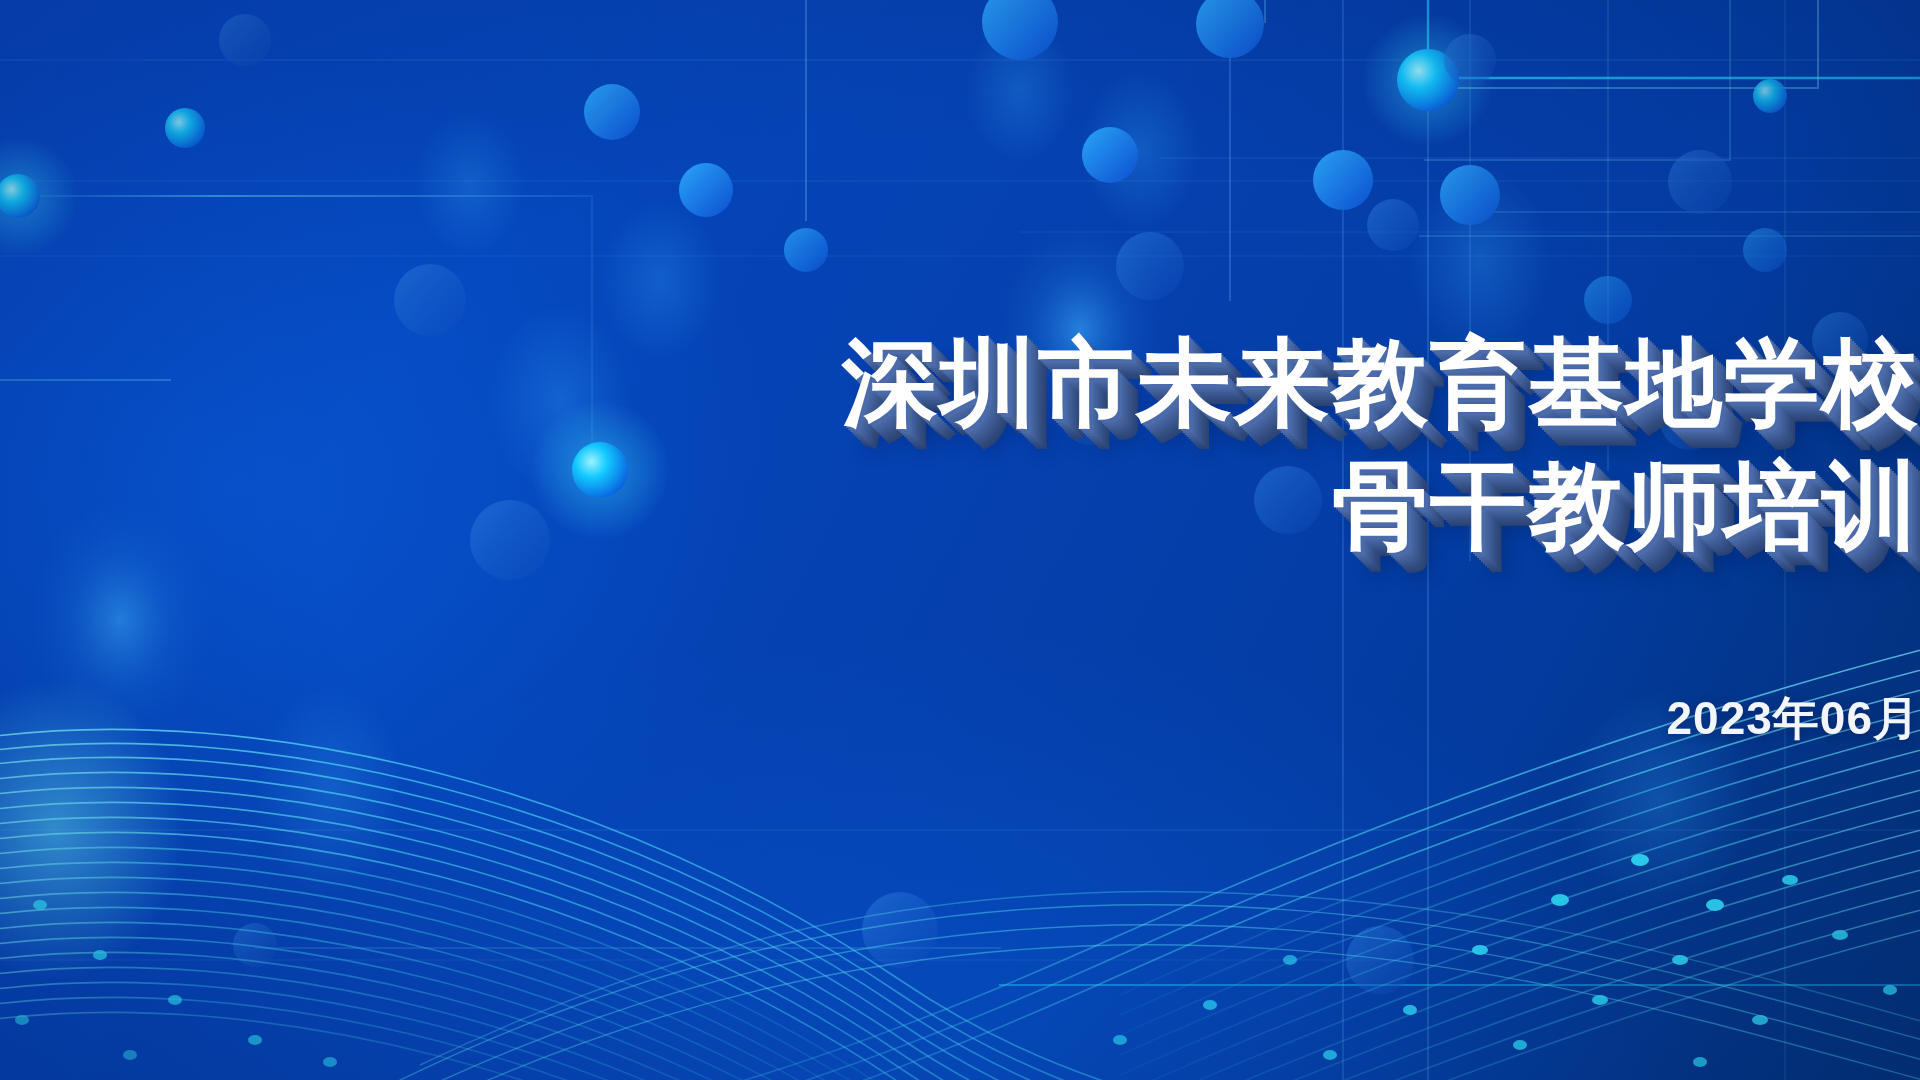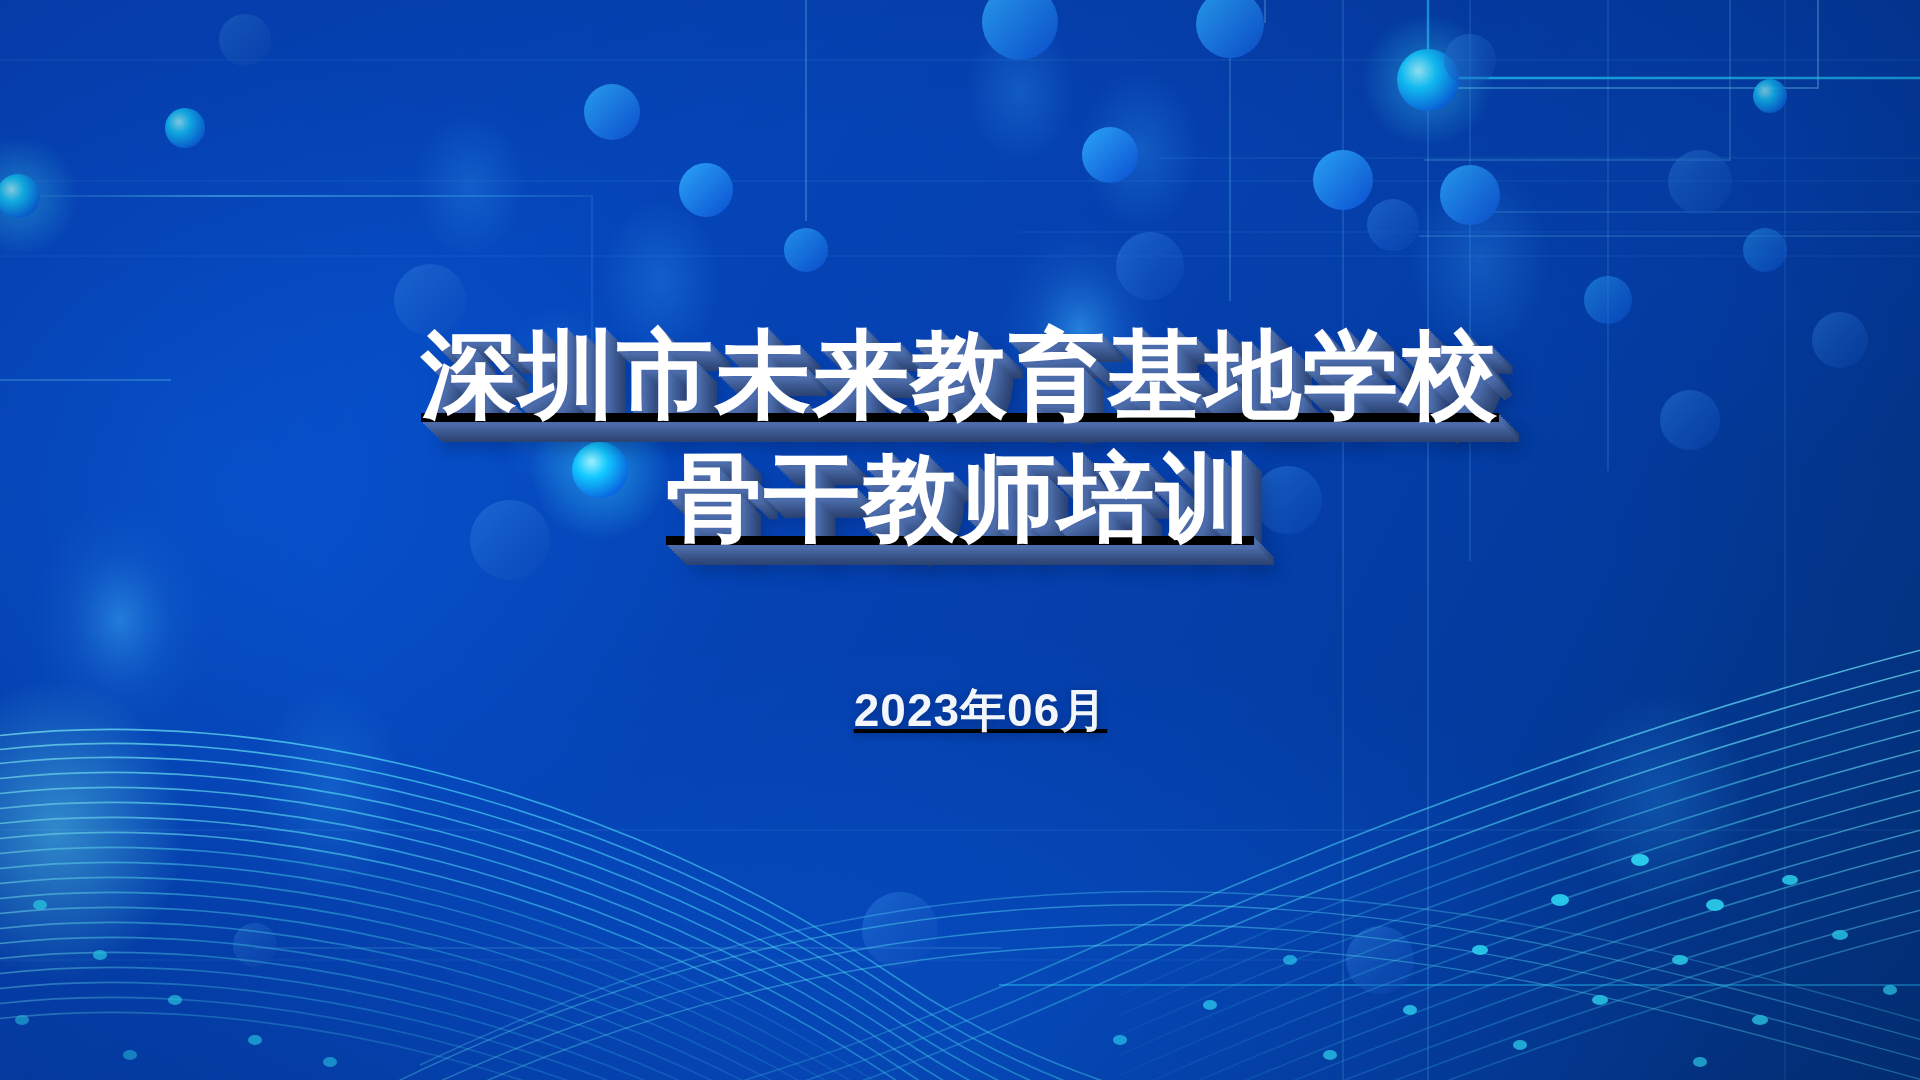--- a/index.html
+++ b/index.html
@@ -36,24 +36,23 @@
     top: 0; left: 0;
     width: 1920px;
     height: 1080px;
     pointer-events: none;
   }
 
   
   .content {
     position: absolute;
     left: 0; right: 0;
-    top: 314px;
-    text-align: center;
+    top: 322px;
+    text-align: right;
     z-index: 40;
-    text-decoration: underline;
   }
   .title-line {
     color: #ffffff;
     font-size: 96px;
     font-weight: bold;
     letter-spacing: 2px;
     line-height: 1.28;
     white-space: nowrap;
     text-shadow:
       2px 2px 0 #4b6bab,

